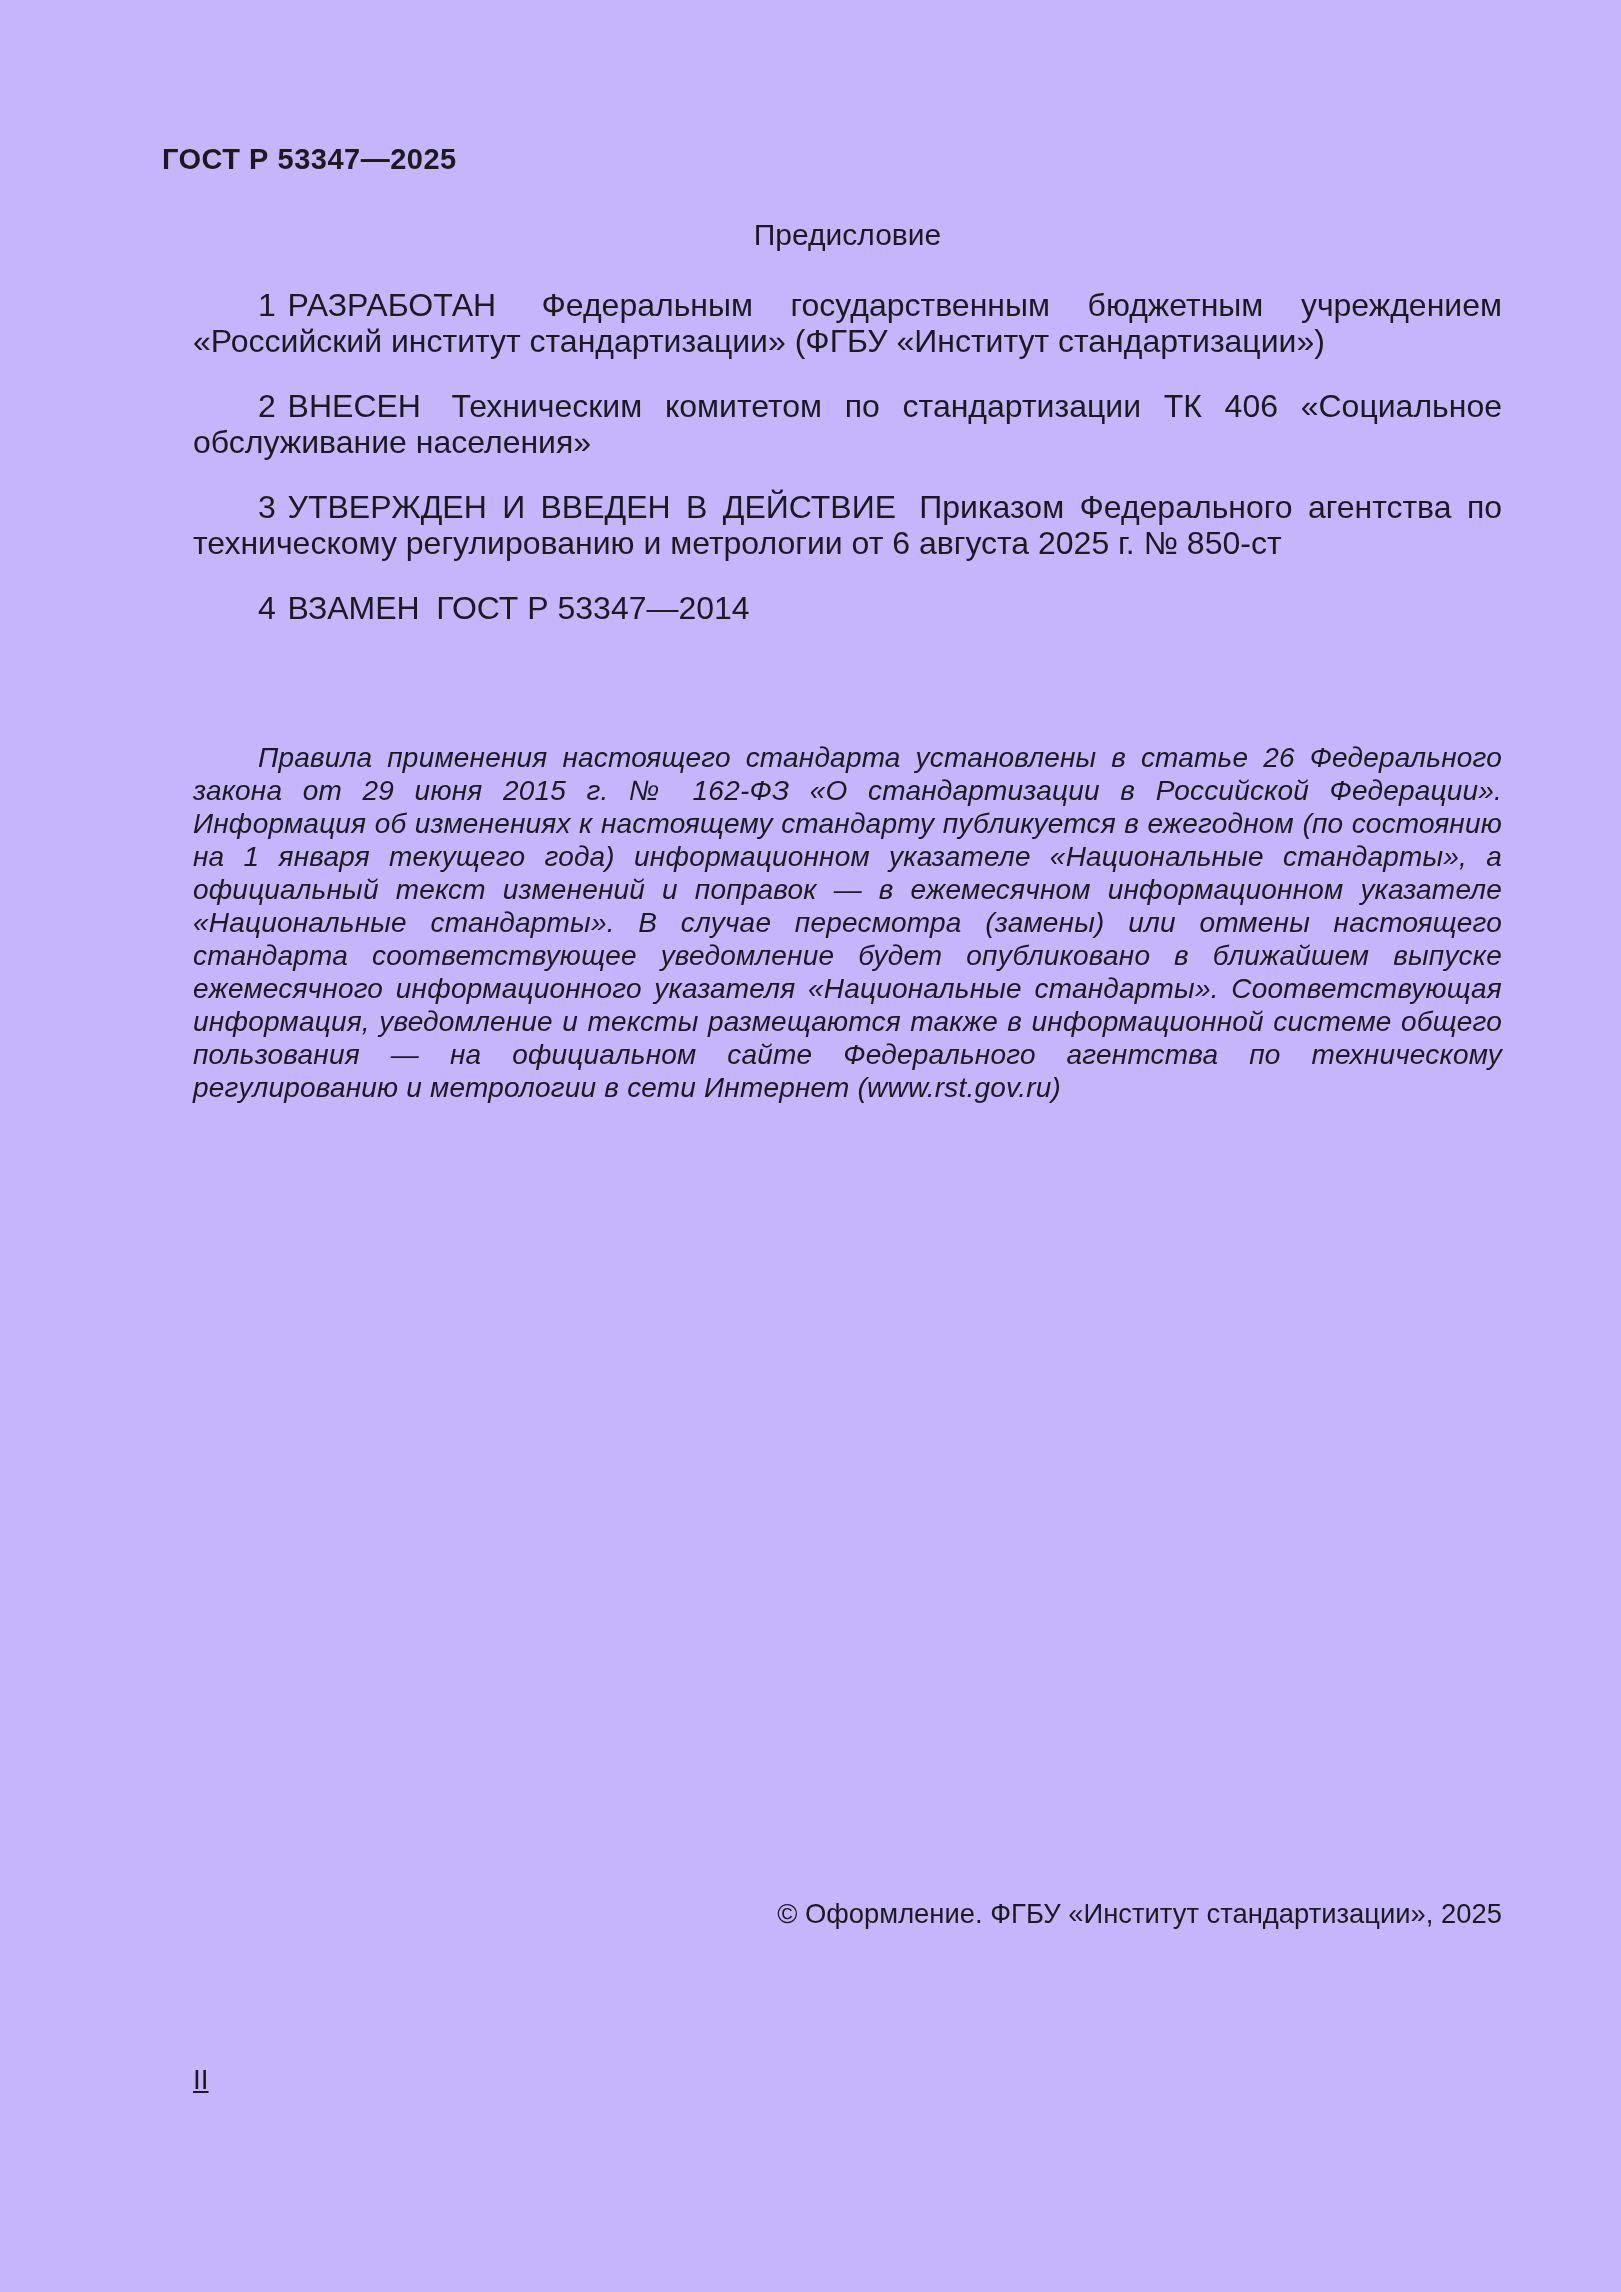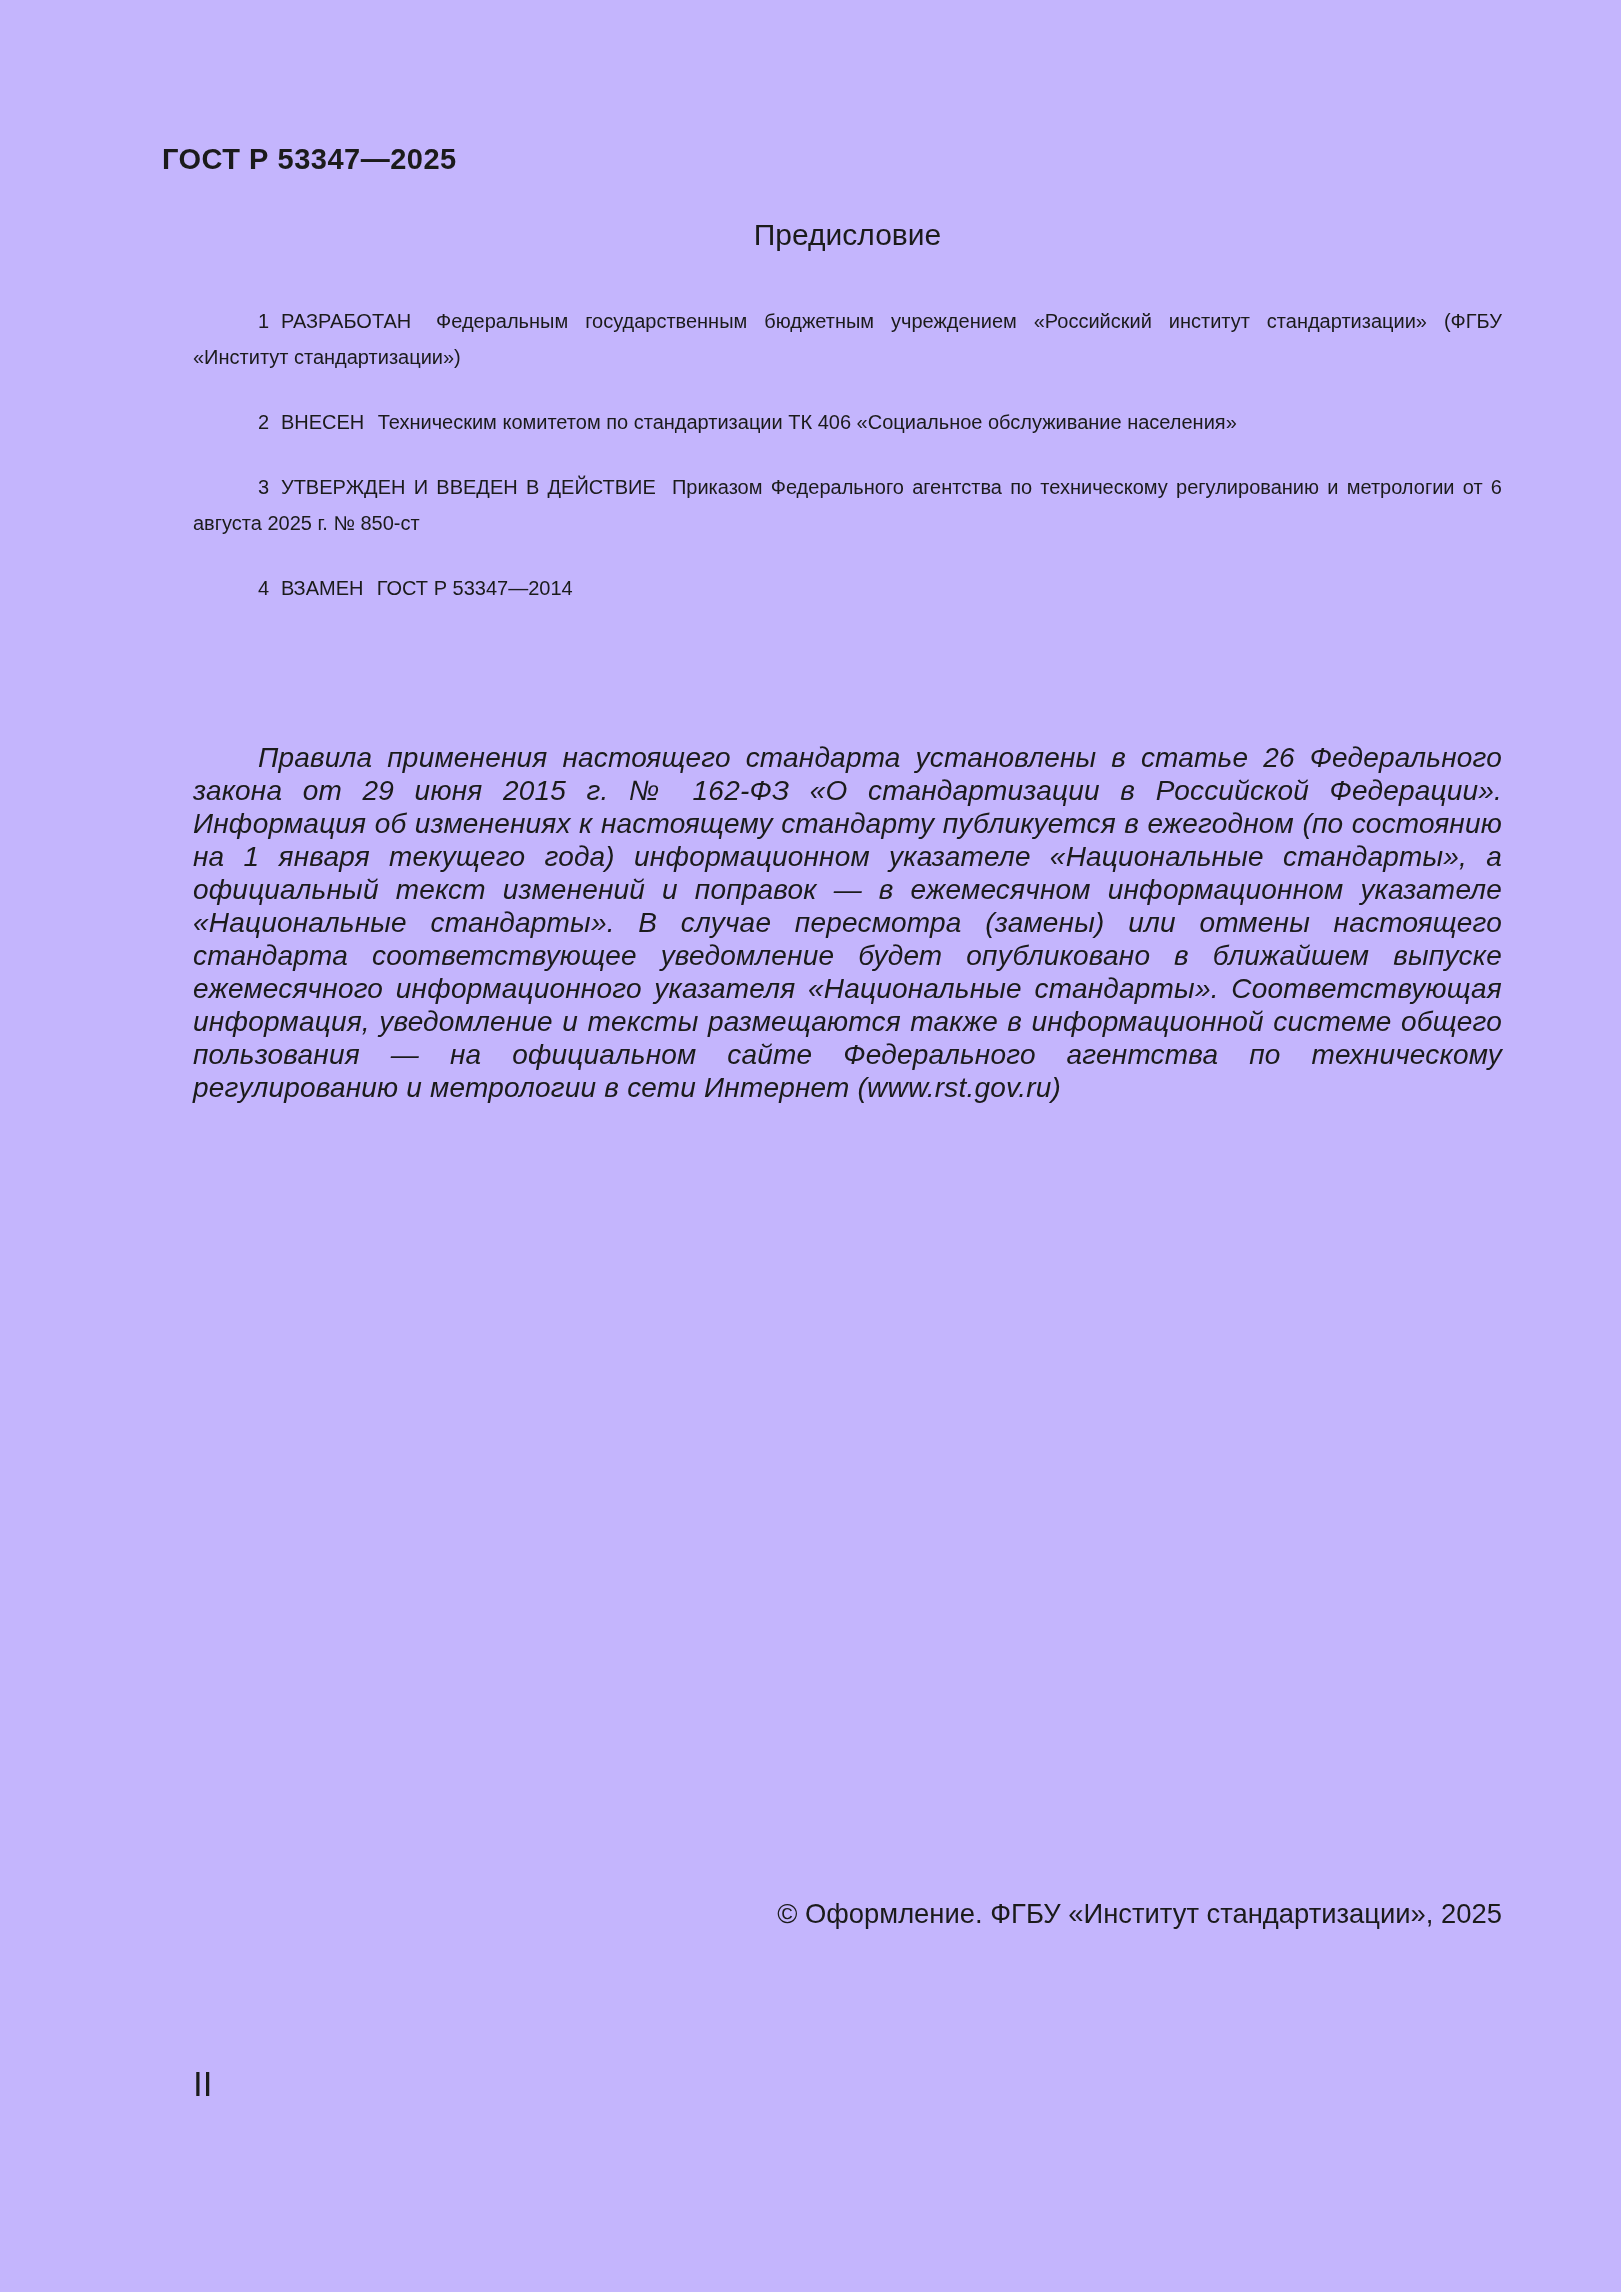--- a/index.html
+++ b/index.html
@@ -34,22 +34,22 @@
     font-size: 30px;
     font-weight: normal;
   }
   .foreword-list {
     position: absolute;
     left: 193px;
     top: 287px;
     width: 1309px;
   }
   .foreword-item {
-    margin: 16px 0 29px 0;
-    font-size: 20px;
+    margin: 0 0 29px 0;
+    font-size: 32px;
     line-height: 36px;
     text-align: justify;
     text-indent: 65px;
   }
   .fw-num { margin-right: 11.8px; }
   .fw-label { margin-right: 7.8px; }
   .legal-note {
     position: absolute;
     left: 193px;
     top: 713px;
@@ -75,21 +75,22 @@
     width: 1309px;
     font-size: 28px;
     line-height: 34px;
     text-align: justify;
     text-indent: 65px;
   }
   .page-number {
     position: absolute;
     left: 193px;
     top: 2064px;
-    font-size: 35px;
+    font-size: 28px;
+    text-decoration: underline;
   }
 </style>
 </head>
 <body>
 
 <div class="page">
 
   <div class="doc-code">ГОСТ Р 53347—2025</div>
 
   <div class="page-title">Предисловие</div>

